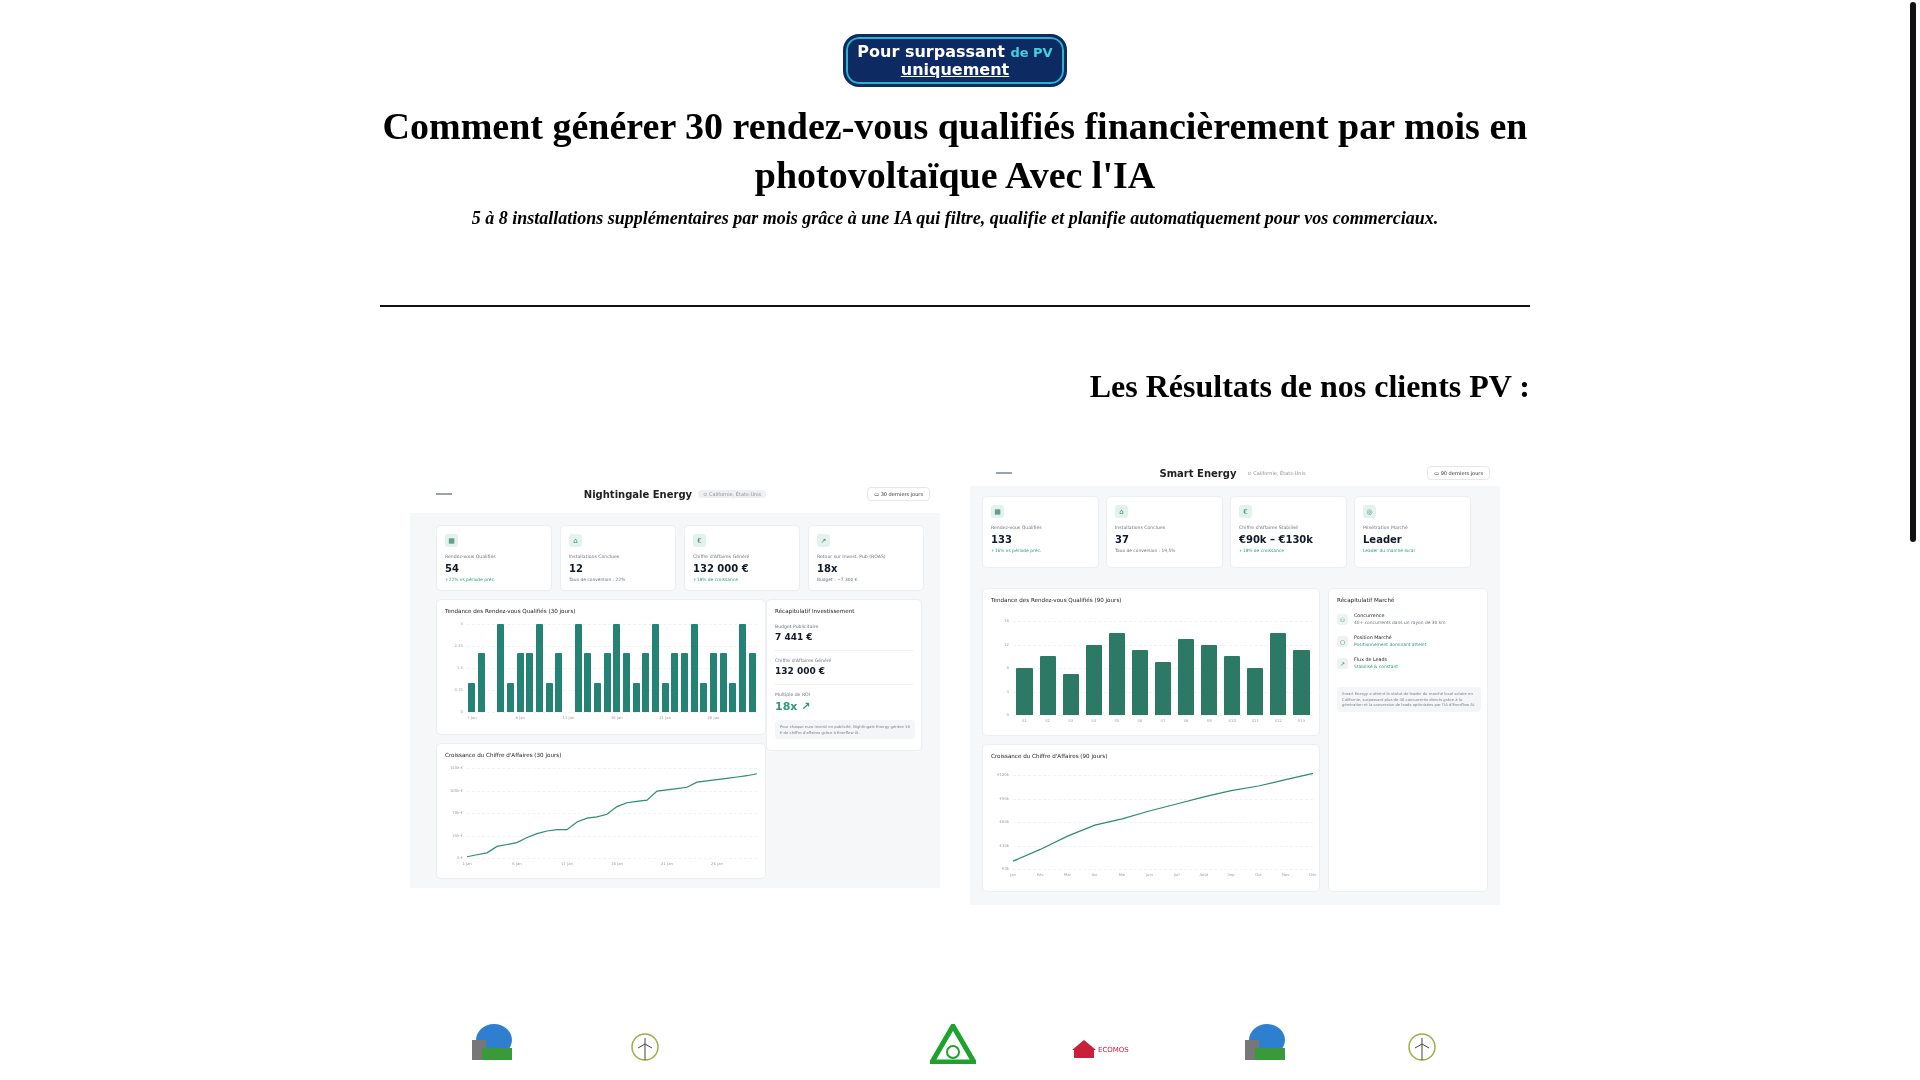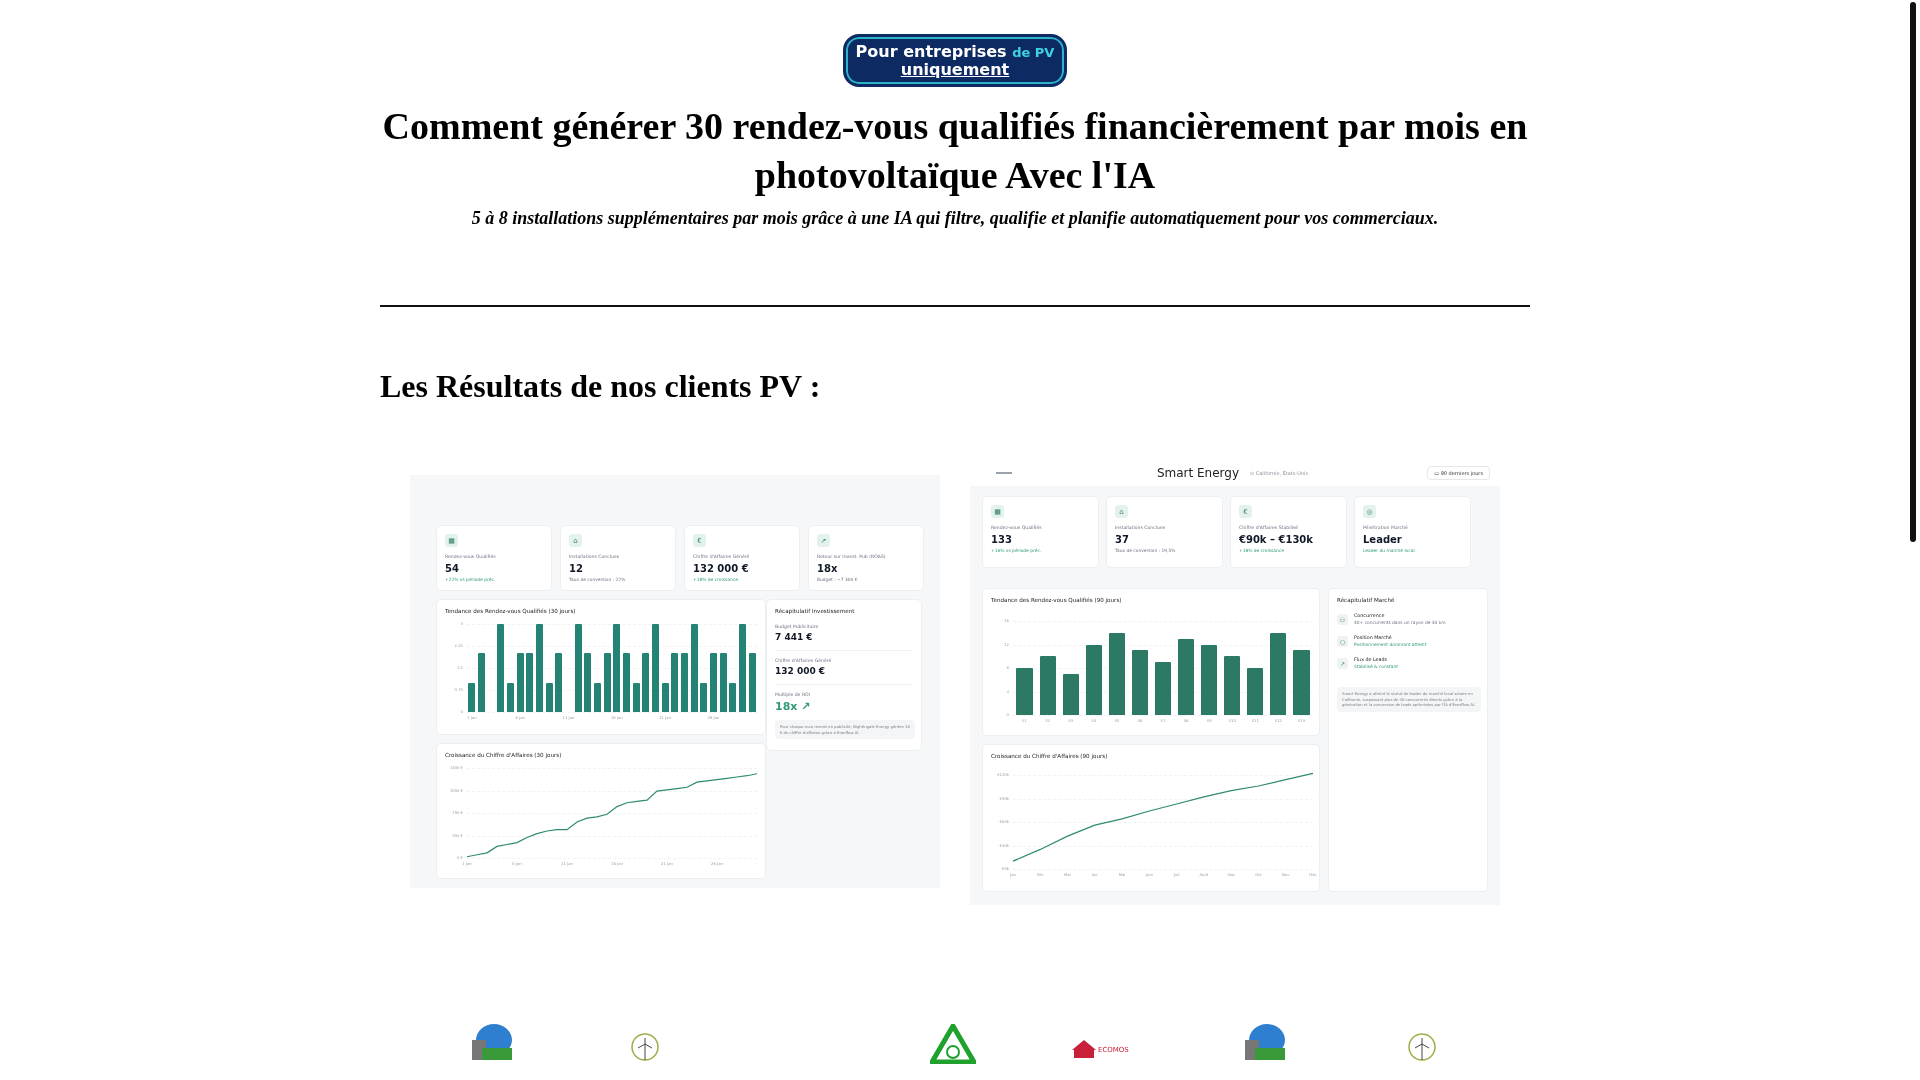--- a/index.html
+++ b/index.html
@@ -11,27 +11,27 @@
 
   .badge-wrap { position: absolute; top: 34px; left: 0; width: 1910px; display: flex; justify-content: center; }
   .badge { width: 224px; height: 53px; background: #0d2a63; border-radius: 16px; border: 3px solid #0d2a63; box-shadow: inset 0 0 0 2px #2bb3c9; display: flex; flex-direction: column; align-items: center; justify-content: center; color: #fff; font-family: "DejaVu Sans", sans-serif; font-weight: bold; line-height: 17px; }
   .badge .l1 { font-size: 16px; }
   .badge .l1 .accent { color: #3fd2e0; font-size: 13px; }
   .badge .l2 { font-size: 16px; text-decoration: underline; }
 
   .headline { position: absolute; top: 102px; left: 380px; width: 1150px; text-align: center; font-size: 38px; font-weight: bold; line-height: 49px; }
   .subline { position: absolute; top: 208px; left: 380px; width: 1150px; text-align: center; font-size: 18px; font-style: italic; font-weight: bold; }
   .divider { position: absolute; top: 305px; left: 380px; width: 1150px; height: 2px; background: #111; }
-  .section-title { position: absolute; top: 368px; left: 380px; width: 1150px; text-align: left; font-size: 32px; font-weight: bold; }
+  .section-title { position: absolute; top: 368px; left: 380px; width: 1150px; text-align: right; font-size: 32px; font-weight: bold; }
 
   
   .dash { position: absolute; background: #f5f7f8; font-family: "DejaVu Sans", sans-serif; color: #1f2937; overflow: hidden; }
   .dash-top { position: absolute; left: 0; top: 0; width: 100%; background: #fff; display: flex; align-items: center; justify-content: center; }
   .dash-logo { position: absolute; left: 26px; width: 16px; height: 2px; background: #9aa3ad; }
-  .dash-title { font-size: 12px; font-weight: normal; color: #222; }
+  .dash-title { font-size: 10px; font-weight: bold; color: #222; }
   .dash-loc { font-size: 5px; color: #8a9199; margin-left: 6px; background: #eef1f3; padding: 1px 5px; border-radius: 6px; }
   .dash-range { position: absolute; right: 10px; font-size: 5px; color: #333; background: #fff; border: 1px solid #e5e7eb; border-radius: 4px; padding: 3px 6px; }
   .card { position: absolute; background: #fff; border: 1px solid #eceff1; border-radius: 5px; }
   .kpi-icon { position: absolute; left: 8px; top: 8px; width: 13px; height: 13px; border-radius: 3px; background: #e4f2ee; color: #2f7d67; font-size: 7px; display: flex; align-items: center; justify-content: center; }
   .kpi-label { position: absolute; left: 8px; top: 28px; font-size: 4.6px; color: #6b7280; white-space: nowrap; }
   .kpi-value { position: absolute; left: 8px; top: 37px; font-size: 10px; font-weight: bold; color: #111827; white-space: nowrap; }
   .kpi-sub { position: absolute; left: 8px; top: 51px; font-size: 4.4px; color: #2f9a77; white-space: nowrap; }
   .kpi-sub.grey { color: #6b7280; }
   .card-title { position: absolute; left: 8px; top: 8px; font-size: 5.6px; color: #222; white-space: nowrap; }
   .plot { position: absolute; }
@@ -56,31 +56,37 @@
 </style>
 </head>
 <body>
 
 <div class="scrollbar">
   <div class="scrollbar-thumb"></div>
 </div>
 
 <div class="badge-wrap">
   <div class="badge">
-    <div class="l1"><span>Pour entreprises</span> <span class="accent">de PV</span></div>
+    <div class="l1"><span>Pour surpassant</span> <span class="accent">de PV</span></div>
     <div class="l2">uniquement</div>
   </div>
 </div>
 
 <h1 class="headline">Comment générer 30 rendez-vous qualifiés financièrement par mois en photovoltaïque Avec l'IA</h1>
 <p class="subline">5 à 8 installations supplémentaires par mois grâce à une IA qui filtre, qualifie et planifie automatiquement pour vos commerciaux.</p>
 <div class="divider"></div>
 <h2 class="section-title">Les Résultats de nos clients PV :</h2>
 
 <div class="dash" id="dash0" style="left:410px; top:475px; width:530px; height:413px;">
+  <div class="dash-top" style="height:38px;">
+    <div class="dash-logo"></div>
+    <span class="dash-title">Nightingale Energy</span>
+    <span class="dash-loc">⊙ <span>Californie, États-Unis</span></span>
+    <span class="dash-range">▭ <span>30 derniers jours</span></span>
+  </div>
   <div class="kpis">
       <div class="card" style="left: 26px; top: 50px; width: 116px; height: 66px;">
         <div class="kpi-icon">▦</div>
         <div class="kpi-label">Rendez-vous Qualifiés</div>
         <div class="kpi-value">54</div>
         <div class="kpi-sub ">+22% vs période préc.</div>
       </div>
       <div class="card" style="left: 150px; top: 50px; width: 116px; height: 66px;">
         <div class="kpi-icon">⌂</div>
         <div class="kpi-label">Installations Conclues</div>

